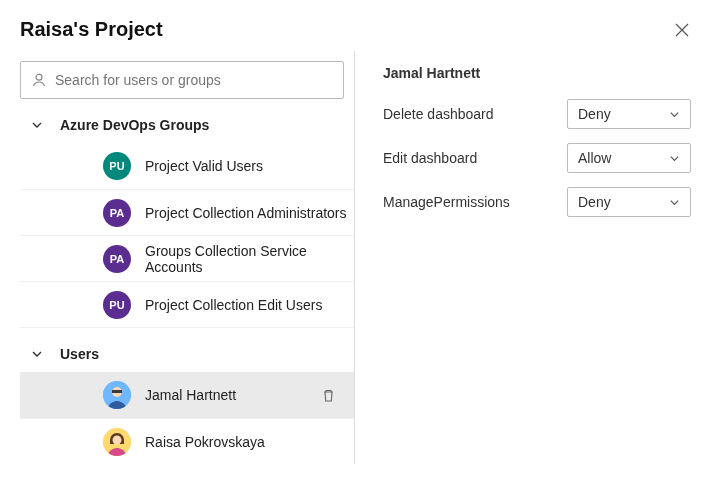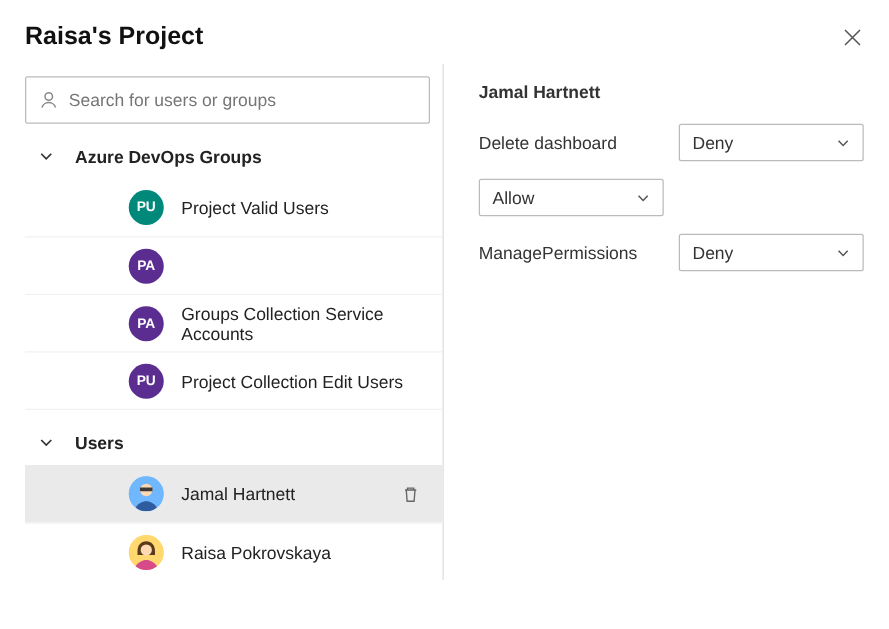--- a/index.html
+++ b/index.html
@@ -21,21 +21,21 @@
   .avatar { width:28px; height:28px; border-radius:50%; display:flex; align-items:center; justify-content:center; font-size:11px; font-weight:600; color:#fff; flex:none; margin-right:14px;margin-left:45px; }
   .av-teal { background:#00897b; }
   .av-purple { background:#5c2d91; }
   .name { flex:1; font-size:14px; color:#222; }
   .trash { margin-right:18px; color:#666; display:none; }
   .row.selected .trash { display:flex; }
   .right { flex:1; padding: 14px 20px 0 28px; }
   .detail-title { font-weight:600; font-size:14px; margin-bottom:18px; }
   .perm-row { display:flex; align-items:center; margin-bottom:14px; }
   .perm-label { flex:1; font-size:14px; }
-  .select { width:148px; height:30px; border:1px solid #bbb; border-radius:2px; display:flex; align-items:center; justify-content:space-between; padding:0 10px; cursor:pointer; background:#fff; }
+  .select { width:124px; height:30px; border:1px solid #bbb; border-radius:2px; display:flex; align-items:center; justify-content:space-between; padding:0 10px; cursor:pointer; background:#fff; }
   .select span { font-size:14px; }
   .select svg { flex:none; }
   .svgicon { display:block; }
 </style>
 </head>
 <body>
 
 <div class="header">
   <div class="title">Raisa's Project</div>
   <div class="close">
@@ -65,20 +65,21 @@
       </span>
       <span class="section-label">Azure DevOps Groups</span>
     </div>
 
     <div class="row first">
       <div class="avatar av-teal">PU</div>
       <div class="name">Project Valid Users</div>
     </div>
     <div class="row">
       <div class="avatar av-purple">PA</div>
+      <div class="name">Project Collection Administrators</div>
     </div>
     <div class="row">
       <div class="avatar av-purple">PA</div>
       <div class="name">Groups Collection Service Accounts</div>
     </div>
     <div class="row">
       <div class="avatar av-purple">PU</div>
       <div class="name">Project Collection Edit Users</div>
     </div>
 
@@ -128,20 +129,21 @@
       <div class="select">
         <span>Deny</span>
         <span>
             <svg class="svgicon" width="11" height="11" viewBox="0 0 12 12">
               <path d="M2 4 L6 8 L10 4" fill="none" stroke="#555" stroke-width="1.3"></path>
             </svg>
           </span>
       </div>
     </div>
     <div class="perm-row">
+      <div class="perm-label">Edit dashboard</div>
       <div class="select">
         <span>Allow</span>
         <span>
             <svg class="svgicon" width="11" height="11" viewBox="0 0 12 12">
               <path d="M2 4 L6 8 L10 4" fill="none" stroke="#555" stroke-width="1.3"></path>
             </svg>
           </span>
       </div>
     </div>
     <div class="perm-row">

